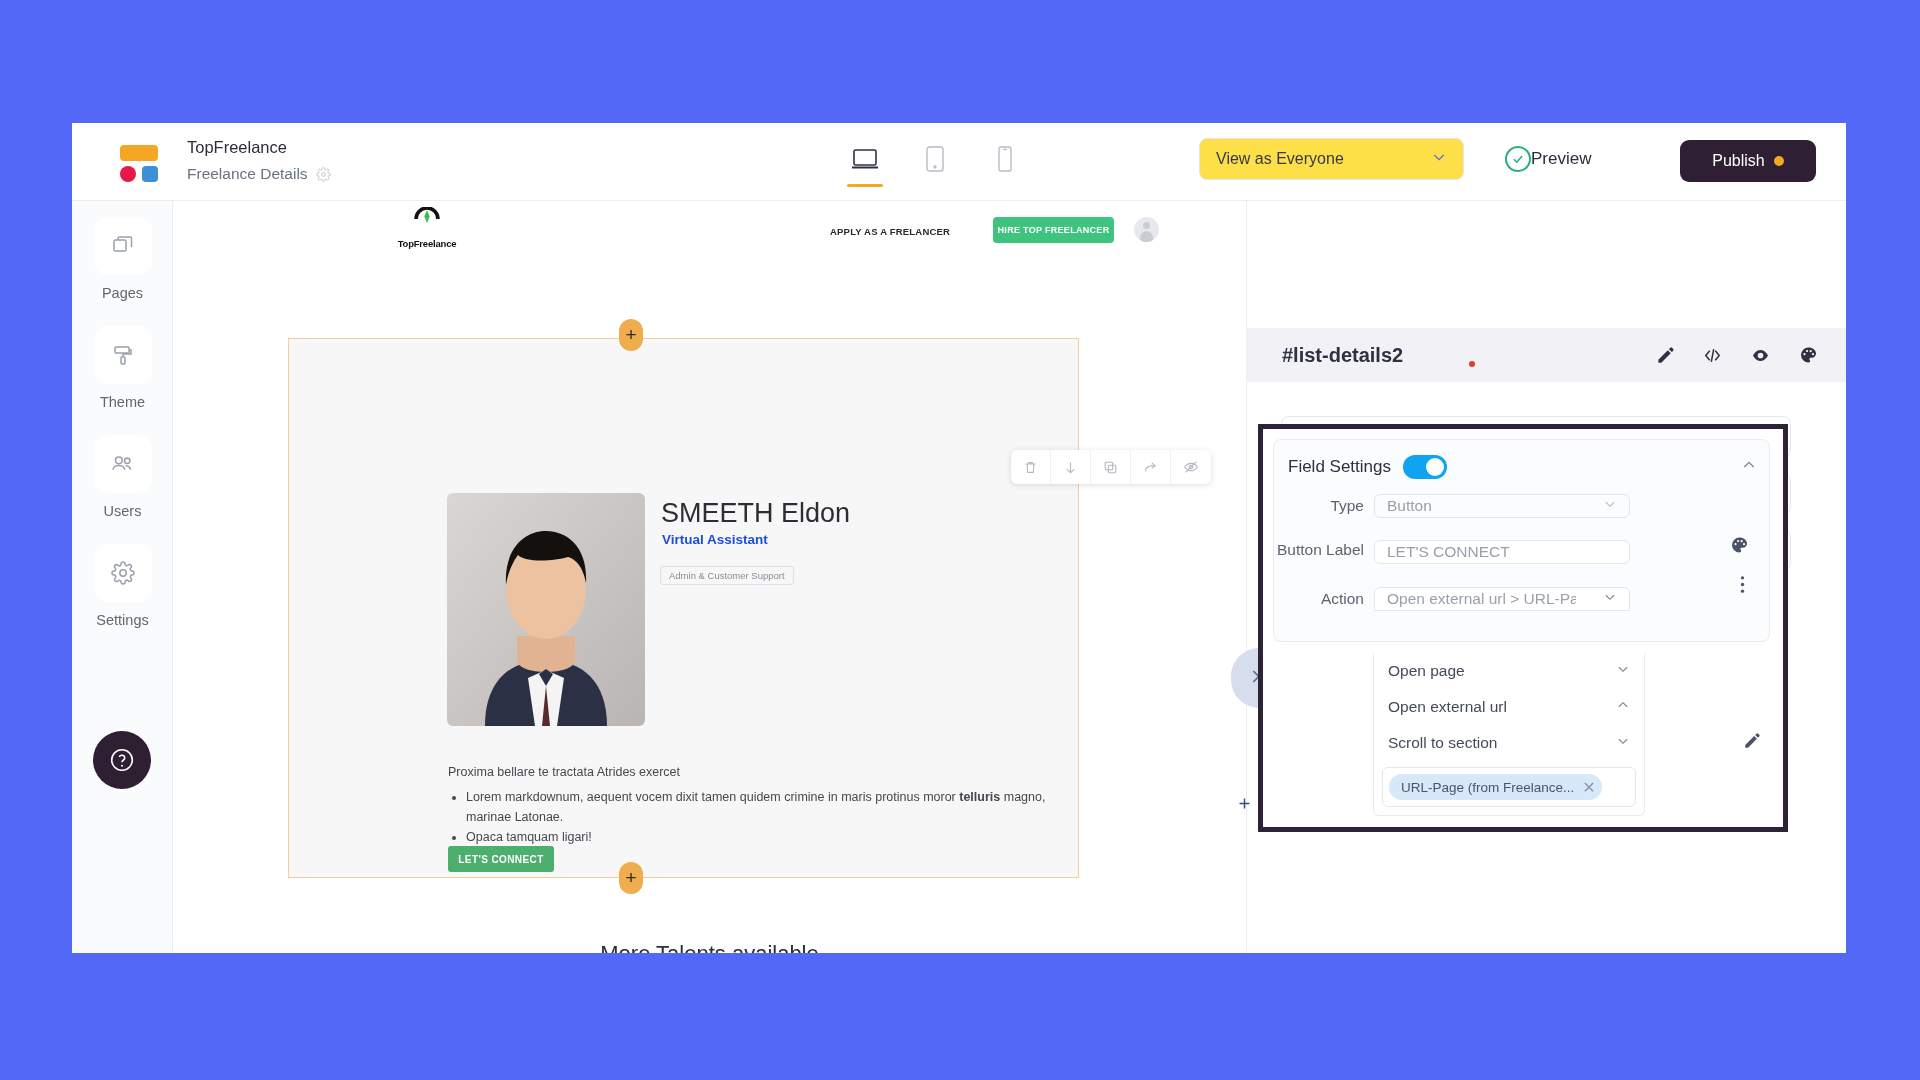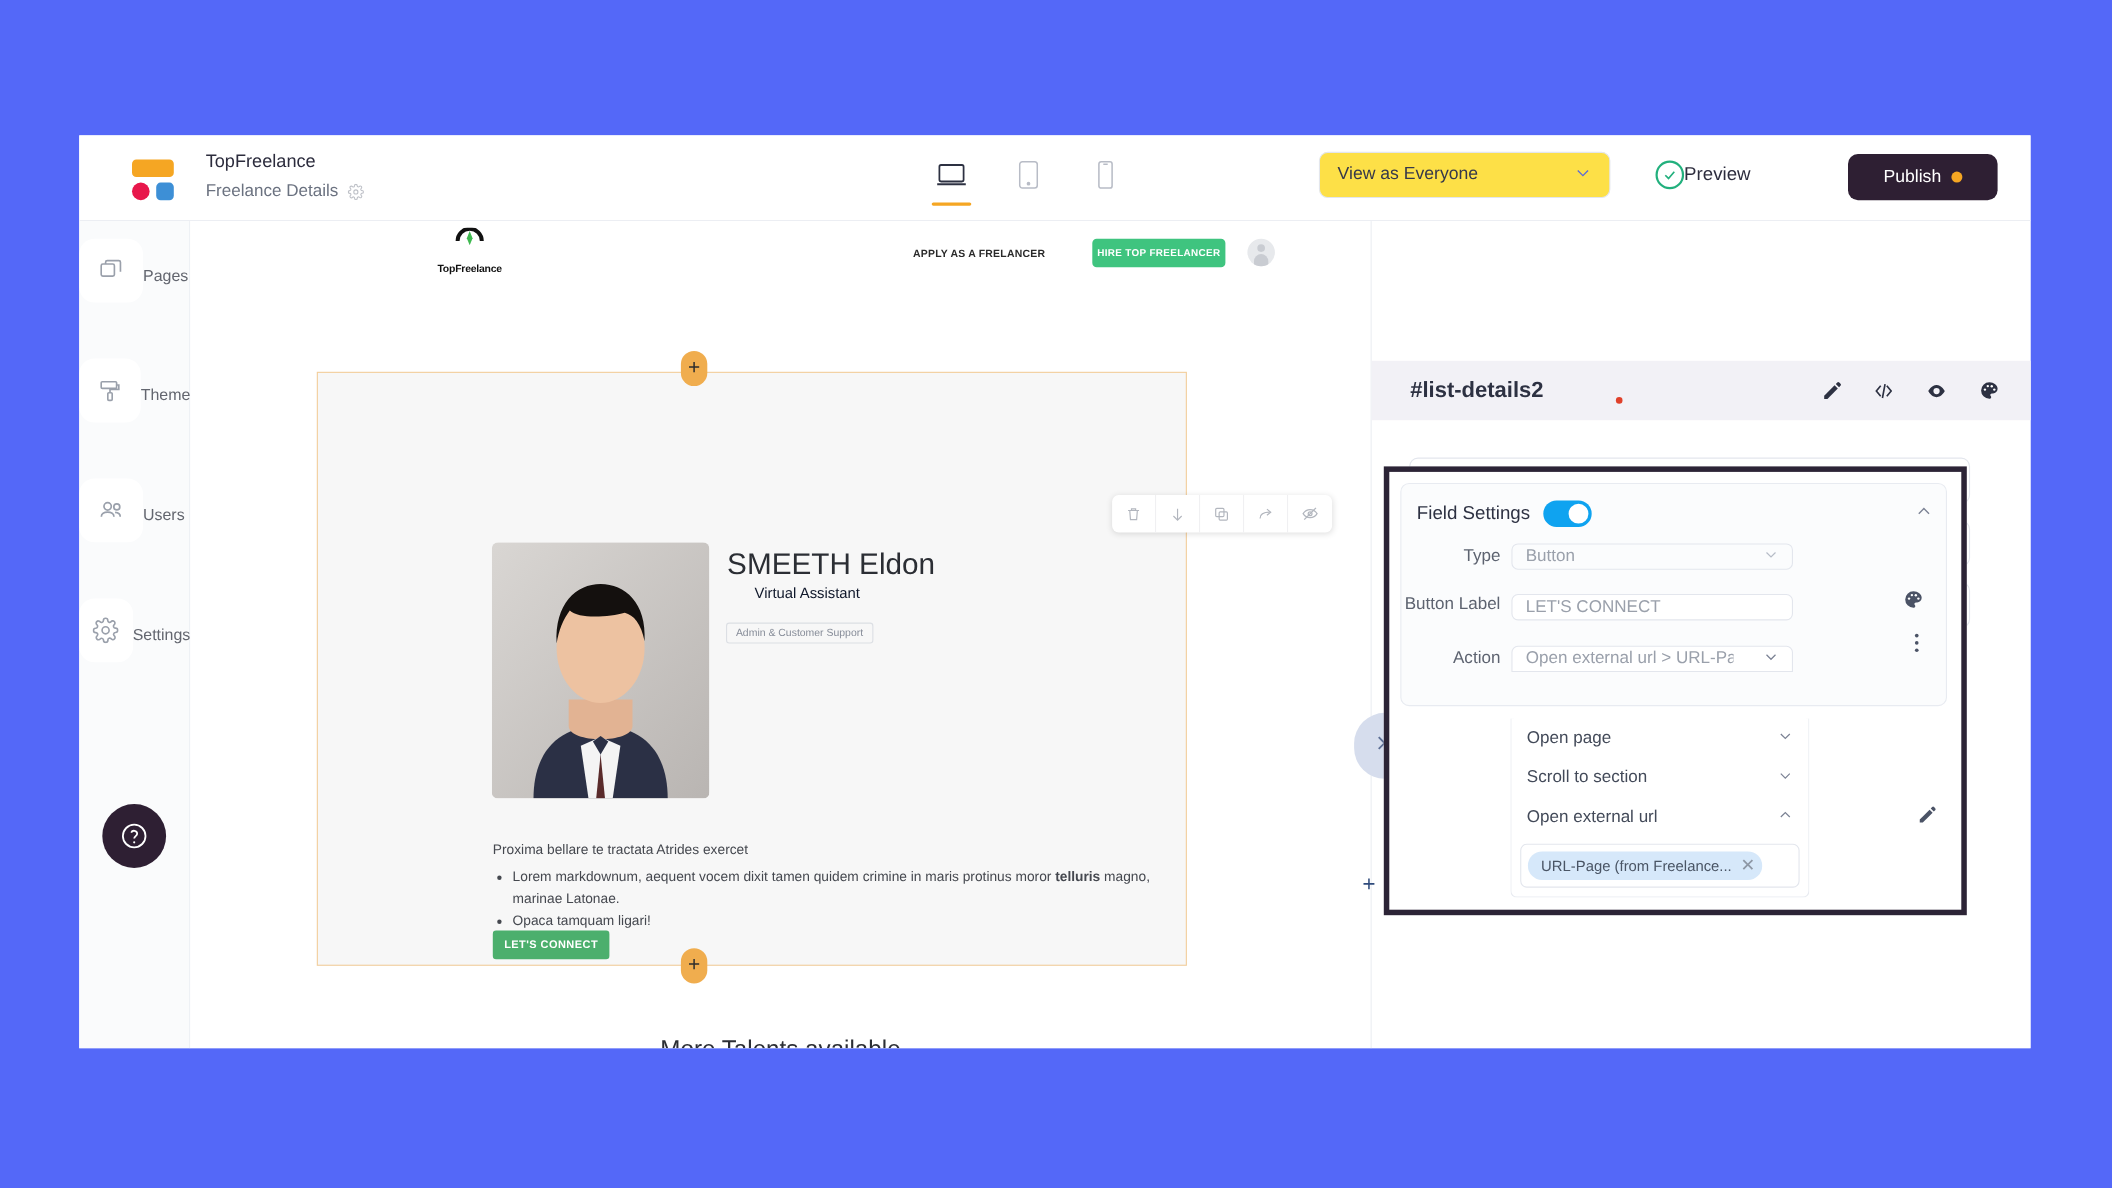--- a/index.html
+++ b/index.html
@@ -53,21 +53,21 @@
 
   .publish-btn {
     position: absolute; left: 1680px; top: 140px; width: 136px; height: 42px;
     background: #2e1f33; border-radius: 9px; color: #fff; font-size: 16px;
     display: flex; align-items: center; justify-content: center; gap: 9px; cursor: pointer;
   }
   .publish-dot { width: 10px; height: 10px; border-radius: 50%; background: #f5a623; }
 
   
   .rail { position: absolute; left: 0; top: 78px; width: 101px; height: 752px; background: #fafbfc; border-right: 1px solid #eceef3; }
-  .rail-item { position: absolute; left: 0; width: 101px; display: flex; flex-direction: row; align-items: center; cursor: pointer; }
+  .rail-item { position: absolute; left: 0; width: 101px; display: flex; flex-direction: column; align-items: center; cursor: pointer; }
   .rail-icon-box { width: 58px; height: 58px; border-radius: 14px; background: #ffffff; display: flex; align-items: center; justify-content: center; }
   .rail-label { margin-top: 10px; font-size: 14.5px; color: #63666f; }
   .help-btn { position: absolute; left: 21px; top: 530px; width: 58px; height: 58px; border-radius: 50%; background: #2e1f33;
               display: flex; align-items: center; justify-content: center; cursor: pointer; }
 
   
   .canvas { position: absolute; left: 101px; top: 78px; width: 1073px; height: 752px; background: #ffffff; overflow: hidden; }
   .site-header { position: absolute; left: 0; top: 0; width: 1073px; height: 68px; background: #fff; }
   .site-logo { position: absolute; left: 214px; top: 6px; text-align: center; width: 80px; }
   .site-logo .name { font-size: 9.5px; font-weight: bold; color: #111; letter-spacing: -.2px; margin-top: 1px; }
@@ -82,21 +82,21 @@
   .plus-badge { position: absolute; width: 24px; height: 32px; border-radius: 12px; background: #f0ad4e; color: #2d2d2d;
                 font-size: 19px; display: flex; align-items: center; justify-content: center; cursor: pointer; z-index: 6; }
 
   .el-toolbar { position: absolute; left: 838px; top: 249px; height: 34px; background: #fff; border-radius: 6px;
                 box-shadow: 0 1px 6px rgba(0,0,0,.13); display: flex; align-items: center; z-index: 7; }
   .el-toolbar .tb-btn { width: 40px; height: 34px; display: flex; align-items: center; justify-content: center; cursor: pointer; border-right: 1px solid #f0f0f2; }
   .el-toolbar .tb-btn:last-child { border-right: none; }
 
   .profile-photo { position: absolute; left: 274px; top: 292px; width: 198px; height: 233px; border-radius: 6px; overflow: hidden; }
   .prof-name { position: absolute; left: 488px; top: 297px; font-size: 27px; color: #2b2e34; }
-  .prof-role { position: absolute; left: 513px; top: 331px; font-size: 13.5px; color: #0f172a; }
+  .prof-role { position: absolute; left: 489px; top: 331px; font-size: 13.5px; color: #1d4ed8; font-weight: bold; }
   .prof-tag { position: absolute; left: 487px; top: 365px; height: 19px; padding: 0 8px; border: 1px solid #dcdfe4; border-radius: 3px;
               font-size: 9.5px; color: #878d99; display: flex; align-items: center; }
 
   .body-lead { position: absolute; left: 275px; top: 564px; font-size: 12.5px; color: #45484f; }
   .body-list { position: absolute; left: 275px; top: 586px; width: 640px; }
   .body-list li { font-size: 12.5px; color: #45484f; margin-left: 18px; line-height: 20px; }
   .connect-btn { position: absolute; left: 275px; top: 645px; width: 106px; height: 26px; background: #4caf6d; border-radius: 3px;
                  color: #fff; font-size: 10px; font-weight: bold; letter-spacing: .4px; display: flex; align-items: center; justify-content: center; cursor: pointer; }
   .more-talents { position: absolute; left: 0; top: 740px; width: 1073px; text-align: center; font-size: 22px; color: #2b2e34; }
 
@@ -472,32 +472,32 @@
    <div class="dd-list">
      <div class="dd-item">
        <span class="lbl">Open page</span>
        <span>
          <svg width="14" height="14" viewBox="0 0 24 24" fill="none" stroke="#7b8294" stroke-width="1.9">
               <path d="M5 9l7 7 7-7"></path>
             </svg>
        </span>
      </div>
      <div class="dd-item">
+       <span class="lbl">Open external url</span>
+       <span>
+         <svg width="14" height="14" viewBox="0 0 24 24" fill="none" stroke="#7b8294" stroke-width="1.9">
+              <path d="M5 15l7-7 7 7"></path>
+            </svg>
+       </span>
+     </div>
+     <div class="dd-item">
        <span class="lbl">Scroll to section</span>
        <span>
          <svg width="14" height="14" viewBox="0 0 24 24" fill="none" stroke="#7b8294" stroke-width="1.9">
               <path d="M5 9l7 7 7-7"></path>
-            </svg>
-       </span>
-     </div>
-     <div class="dd-item">
-       <span class="lbl">Open external url</span>
-       <span>
-         <svg width="14" height="14" viewBox="0 0 24 24" fill="none" stroke="#7b8294" stroke-width="1.9">
-              <path d="M5 15l7-7 7 7"></path>
             </svg>
        </span>
      </div>
      <div class="chip-wrap">
        <span class="chip">
          <span>URL-Page (from Freelance...</span>
          <span class="x">✕</span>
        </span>
      </div>
    </div>

